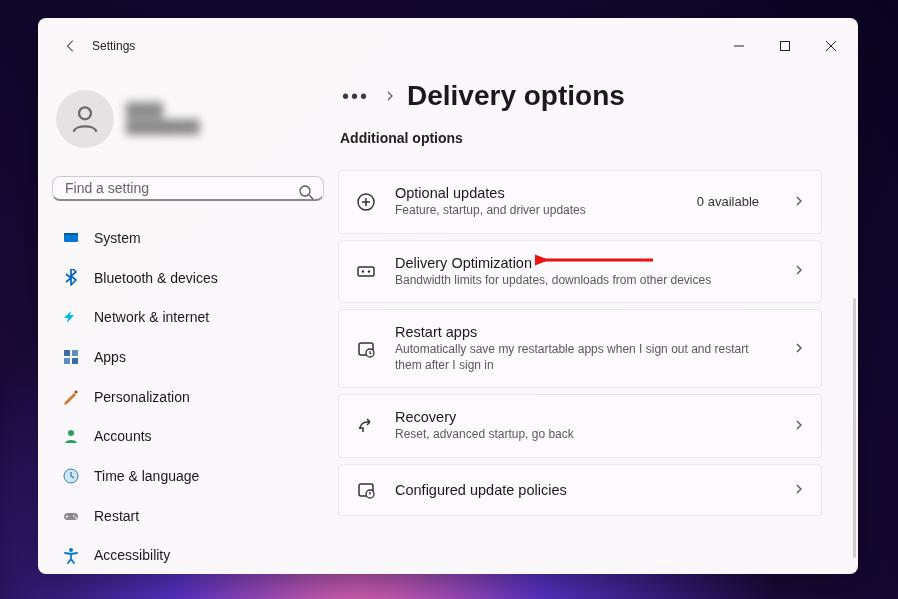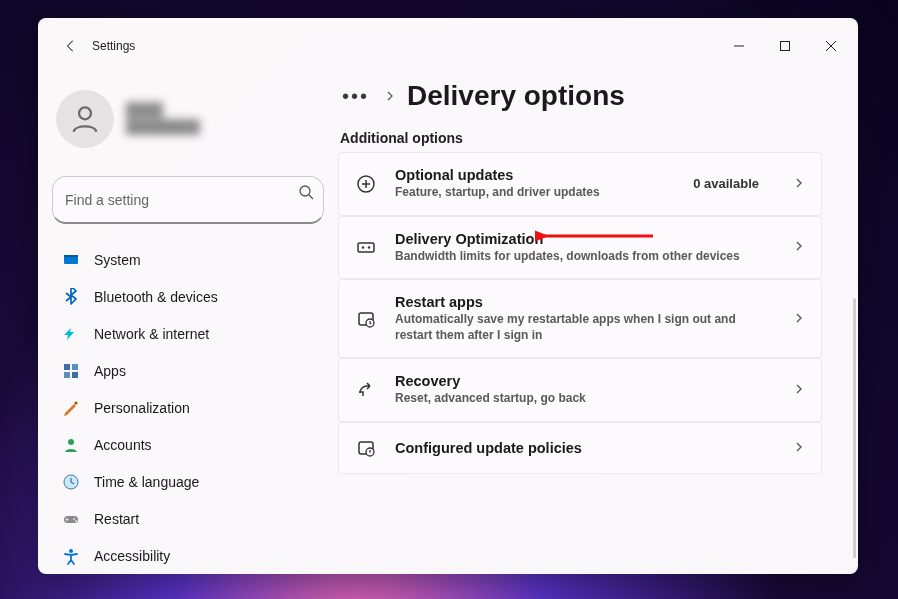--- a/index.html
+++ b/index.html
@@ -20,35 +20,35 @@
   .win-controls { margin-left:auto; display:flex; }
   .win-btn { width:46px; height:30px; display:flex; align-items:center; justify-content:center; color:#222; }
   .body { flex:1; display:flex; overflow:hidden; }
   .sidebar { width: 300px; padding: 22px 14px 0 14px; display:flex; flex-direction:column; overflow:hidden; }
   .profile { display:flex; align-items:center; gap:12px; padding: 10px 4px 18px 4px; }
   .avatar { width:58px; height:58px; border-radius:50%; background:#e5e2e4; display:flex; align-items:center; justify-content:center; color:#6a6a6a; }
   .profile-text { filter: blur(4px); color:#888; font-size:13px; line-height:1.3; }
   .profile-name { font-weight:600; }
   .search-wrap { position:relative; margin: 10px 0 18px 0; }
   .search {
-    width:100%; height:48px; padding:0 34px 0 12px; border:1px solid #cfcacd;
-    border-radius:14px; background:#fcfafc; font-size:14px; color:#333; border-bottom:2px solid #8a8a8a;
+    width:100%; height:25px; padding:0 34px 0 12px; border:1px solid #cfcacd;
+    border-radius:8px; background:#fcfafc; font-size:14px; color:#333; border-bottom:2px solid #8a8a8a;
   }
   .search::placeholder { color:#666; }
   .search-icon { position:absolute; right:10px; top:8px; color:#555; }
   .nav { list-style:none; display:flex; flex-direction:column; gap:2px; overflow:hidden auto; }
   .nav-item { display:flex; align-items:center; gap:14px; height:38px; padding:0 10px; border-radius:4px; cursor:pointer; font-size:14px; color:#1a1a1a; }
   .nav-icon { width:18px; height:18px; display:flex; align-items:center; justify-content:center; font-size:14px; }
   .main { flex:1; padding: 22px 36px 0 0; overflow:hidden auto; }
   .crumbs { display:flex; align-items:center; gap:12px; margin-bottom:18px; }
   .crumb-dots { color:#3b3b3b; font-size:20px; letter-spacing:2px; padding:0 4px; }
   .chev { color:#5b5b5b; }
   .page-title { font-size:28px; font-weight:600; color:#1a1a1a; }
-  .section-head { font-size:14px; font-weight:600; margin:16px 0 6px 2px; color:#222; }
-  .card-list { display:flex; flex-direction:column; gap:0; padding-bottom:20px;font-weight:bold; }
+  .section-head { font-size:14px; font-weight:600; margin:16px 0 24px 2px; color:#222; }
+  .card-list { display:flex; flex-direction:column; gap:6px; padding-bottom:20px; }
   .card {
     background:#fcfafc; border:1px solid #ece7eb; border-radius:4px;
     padding:14px 16px; display:flex; align-items:center; gap:18px; cursor:pointer;
     position:relative;
   }
   .card-icon { width:22px; height:22px; color:#333; display:flex; align-items:center; justify-content:center; flex-shrink:0; }
   .card-text { flex:1; min-width:0; }
   .card-title { font-size:14.5px; color:#1a1a1a; }
   .card-sub { font-size:12px; color:#5a5a5a; margin-top:2px; line-height:1.3; }
   .card-right { font-size:13px; color:#333; margin-right:16px; white-space:nowrap; }

